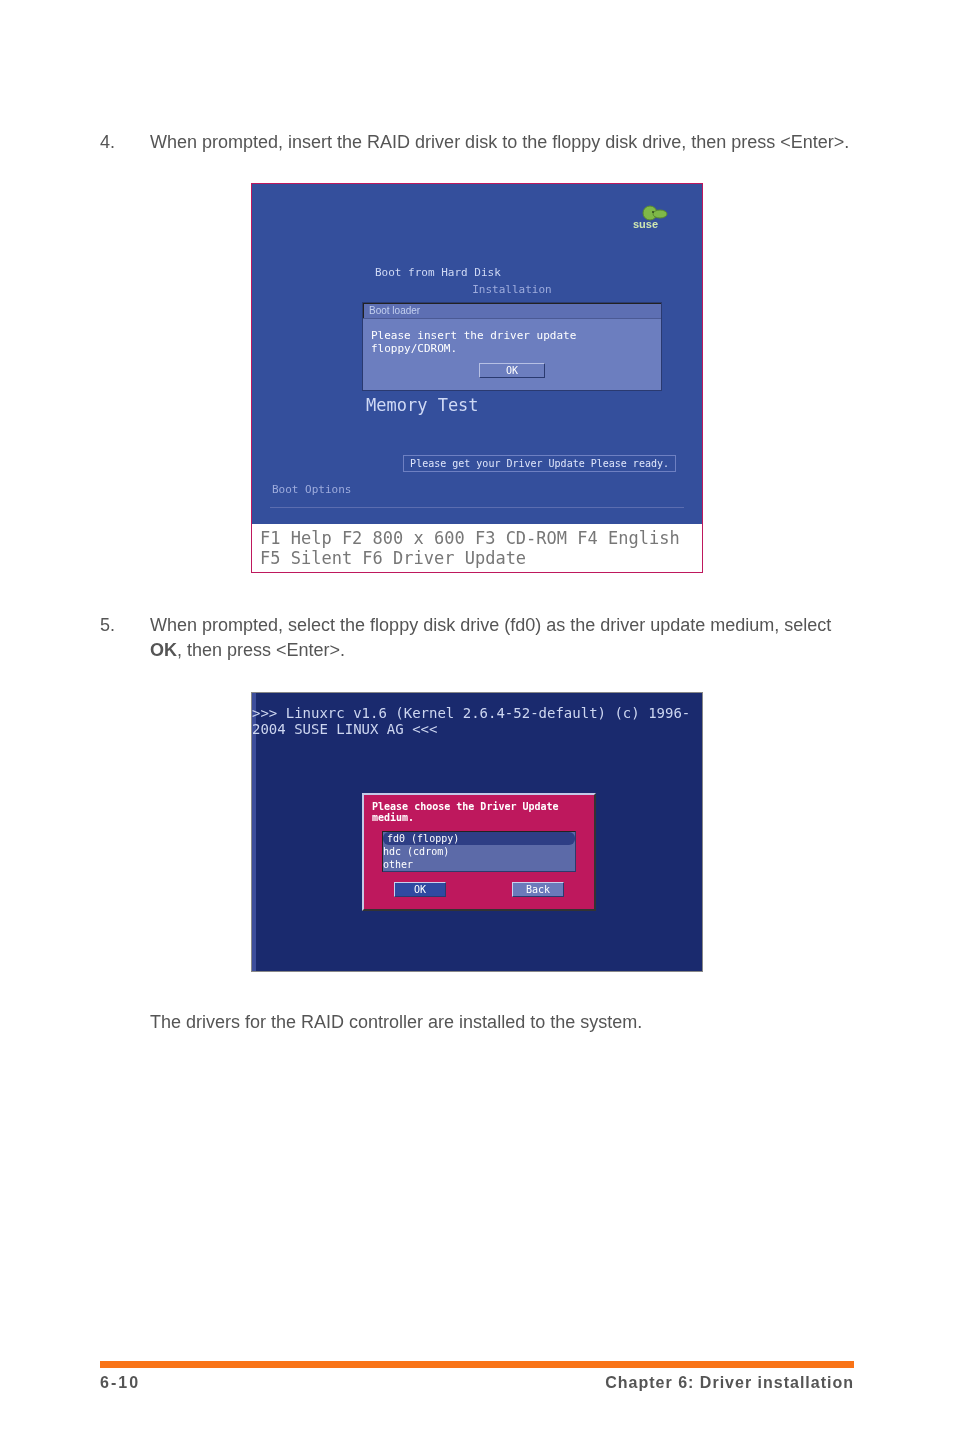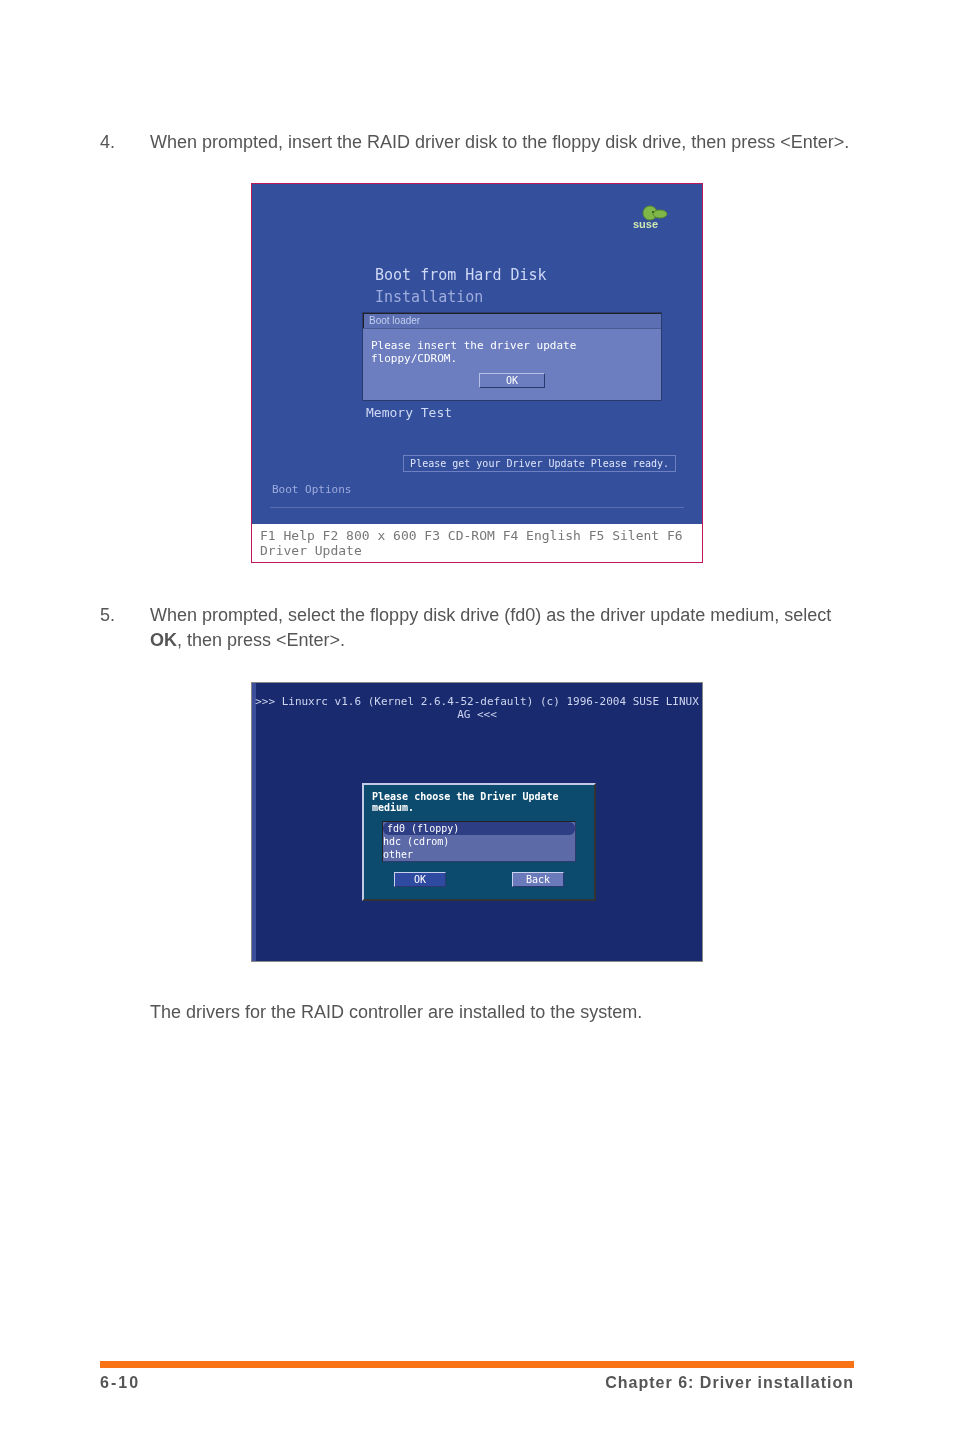--- a/index.html
+++ b/index.html
@@ -48,21 +48,21 @@
     font-family: sans-serif;
     display: flex;
     align-items: center;
   }
   .suse-logo svg { display: block; }
   .menu-area {
     position: absolute;
     top: 80px; left: 110px; right: 40px;
   }
   .menu-item {
-    font-size: 15px;
+    font-size: 11px;
     color: #cfd9f5;
     padding: 2px 13px;
     font-family: monospace;
   }
   .dialog {
     background: #5d6fb3;
     border: 1px solid #2a3a70;
     padding: 0;
     margin-top: 4px;
     box-shadow: 1px 1px 0 #222 inset;
@@ -89,21 +89,21 @@
     background: #6c7ebf;
     border: 1px solid #2a3a70;
     border-top-color: #b6c0e4; border-left-color:#b6c0e4;
     font-size: 10px;
     color: #fff;
     text-align: center;
     padding: 1px 0;
     font-family: monospace;
   }
   .memtest {
-    font-size: 13px;
+    font-size: 17px;
     color: #cfd9f5;
     padding: 4px 4px 16px 4px;
     font-family: monospace;
   }
   .boot-opts {
     position: absolute;
     bottom: 28px; left: 20px;
     font-size: 11px;
     color: #9eacdd;
     font-family: monospace;
@@ -118,53 +118,52 @@
     font-family: monospace;
   }
   .boot-line {
     position: absolute;
     bottom: 16px;
     left: 18px;
     right: 18px;
     border-top: 1px solid #5b6db0;
   }
   .fkeys {
-    font-size: 13px;
+    font-size: 17px;
     color: #777;
     padding: 4px 8px;
     font-family: monospace;
   }
   
   .ss2 {
     width: 450px;
     height: 278px;
     margin: 0 auto 40px auto;
     background: #1a2a6e;
     border: 1px solid #888;
     position: relative;
   }
   .ss2-left {
     position: absolute;
     left: 0; top: 0;
     width: 4px; height: 100%;
     background: #3d4e9b;
   }
   .ss2-header {
-    font-size: 11px;
+    font-size: 14px;
     color: #cdd6f0;
     font-family: monospace;
-    text-align: center;
     position: absolute;
     top: 12px; left: 0; right: 0;
   }
   .ss2-dialog {
     position: absolute;
     left: 110px; top: 100px;
     width: 230px;
-    background: #0c4a6e;
+    background: #be185d;
     border: 2px solid #444;
     border-top-color: #c3cae8; border-left-color:#c3cae8;
     border-right-color: #333; border-bottom-color: #333;
   }
   .ss2-dt {
     font-size: 10px;
     color: #fff;
     padding: 6px 8px;
     font-family: monospace;
     font-weight: bold;
@@ -241,21 +240,21 @@
       <div class="suse-logo">
         <svg width="46" height="28" viewBox="0 0 46 28">
           <circle cx="20" cy="11" r="7" fill="#7fb848" stroke="#5a8a2e" stroke-width="1"></circle>
           <ellipse cx="30" cy="12" rx="7" ry="4" fill="#7fb848" stroke="#5a8a2e" stroke-width="1"></ellipse>
           <circle cx="23" cy="10" r="1" fill="#2d471c"></circle>
           <text x="3" y="26" font-size="11" fill="#cfe7b1" font-family="sans-serif" font-weight="bold">suse</text>
         </svg>
       </div>
       <div class="menu-area">
         <div class="menu-item">Boot from Hard Disk</div>
-        <div class="menu-item" style="color:#9eacdd;">Installation</div>
+        <div class="menu-item" style="color:#9eacdd;text-align:center;">Installation</div>
         <div class="dialog">
           <div class="dialog-title">Boot loader</div>
           <div class="dialog-body">
             <span>Please insert the driver update floppy/CDROM.</span>
             <div class="ok-btn">OK</div>
           </div>
         </div>
         <div class="memtest">Memory Test</div>
       </div>
       <div class="get-ready">Please get your Driver Update Please ready.</div>

